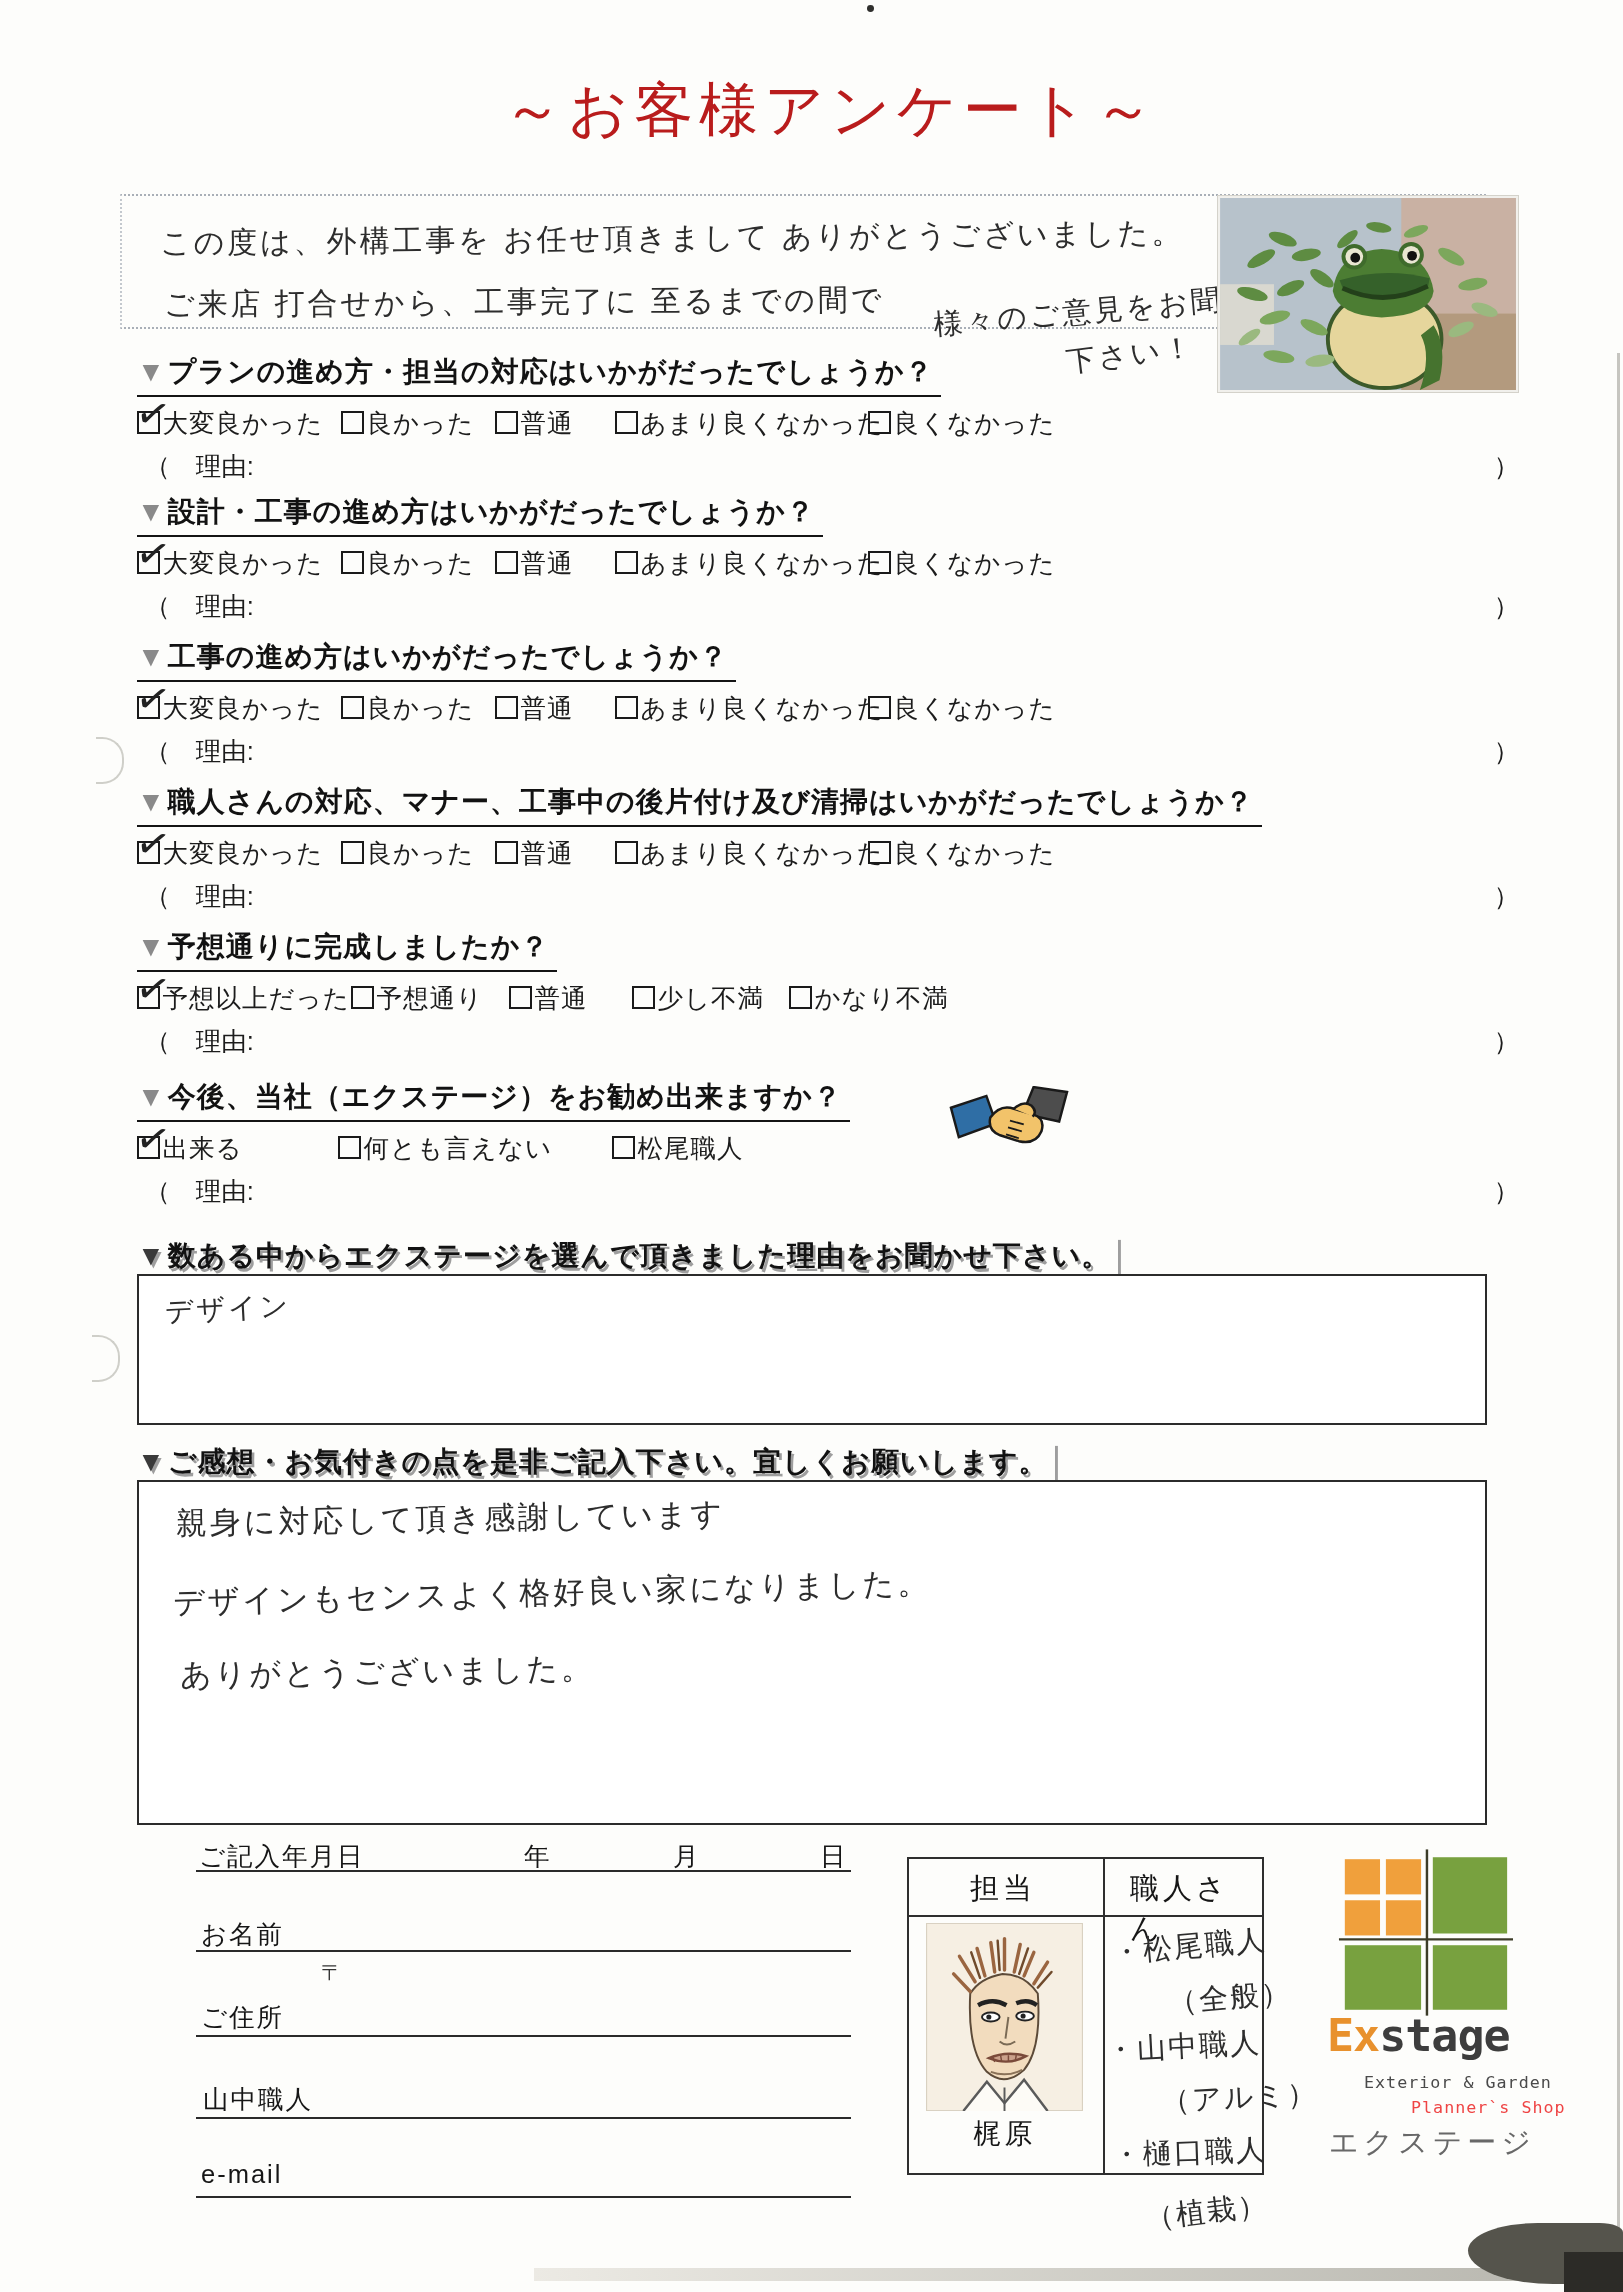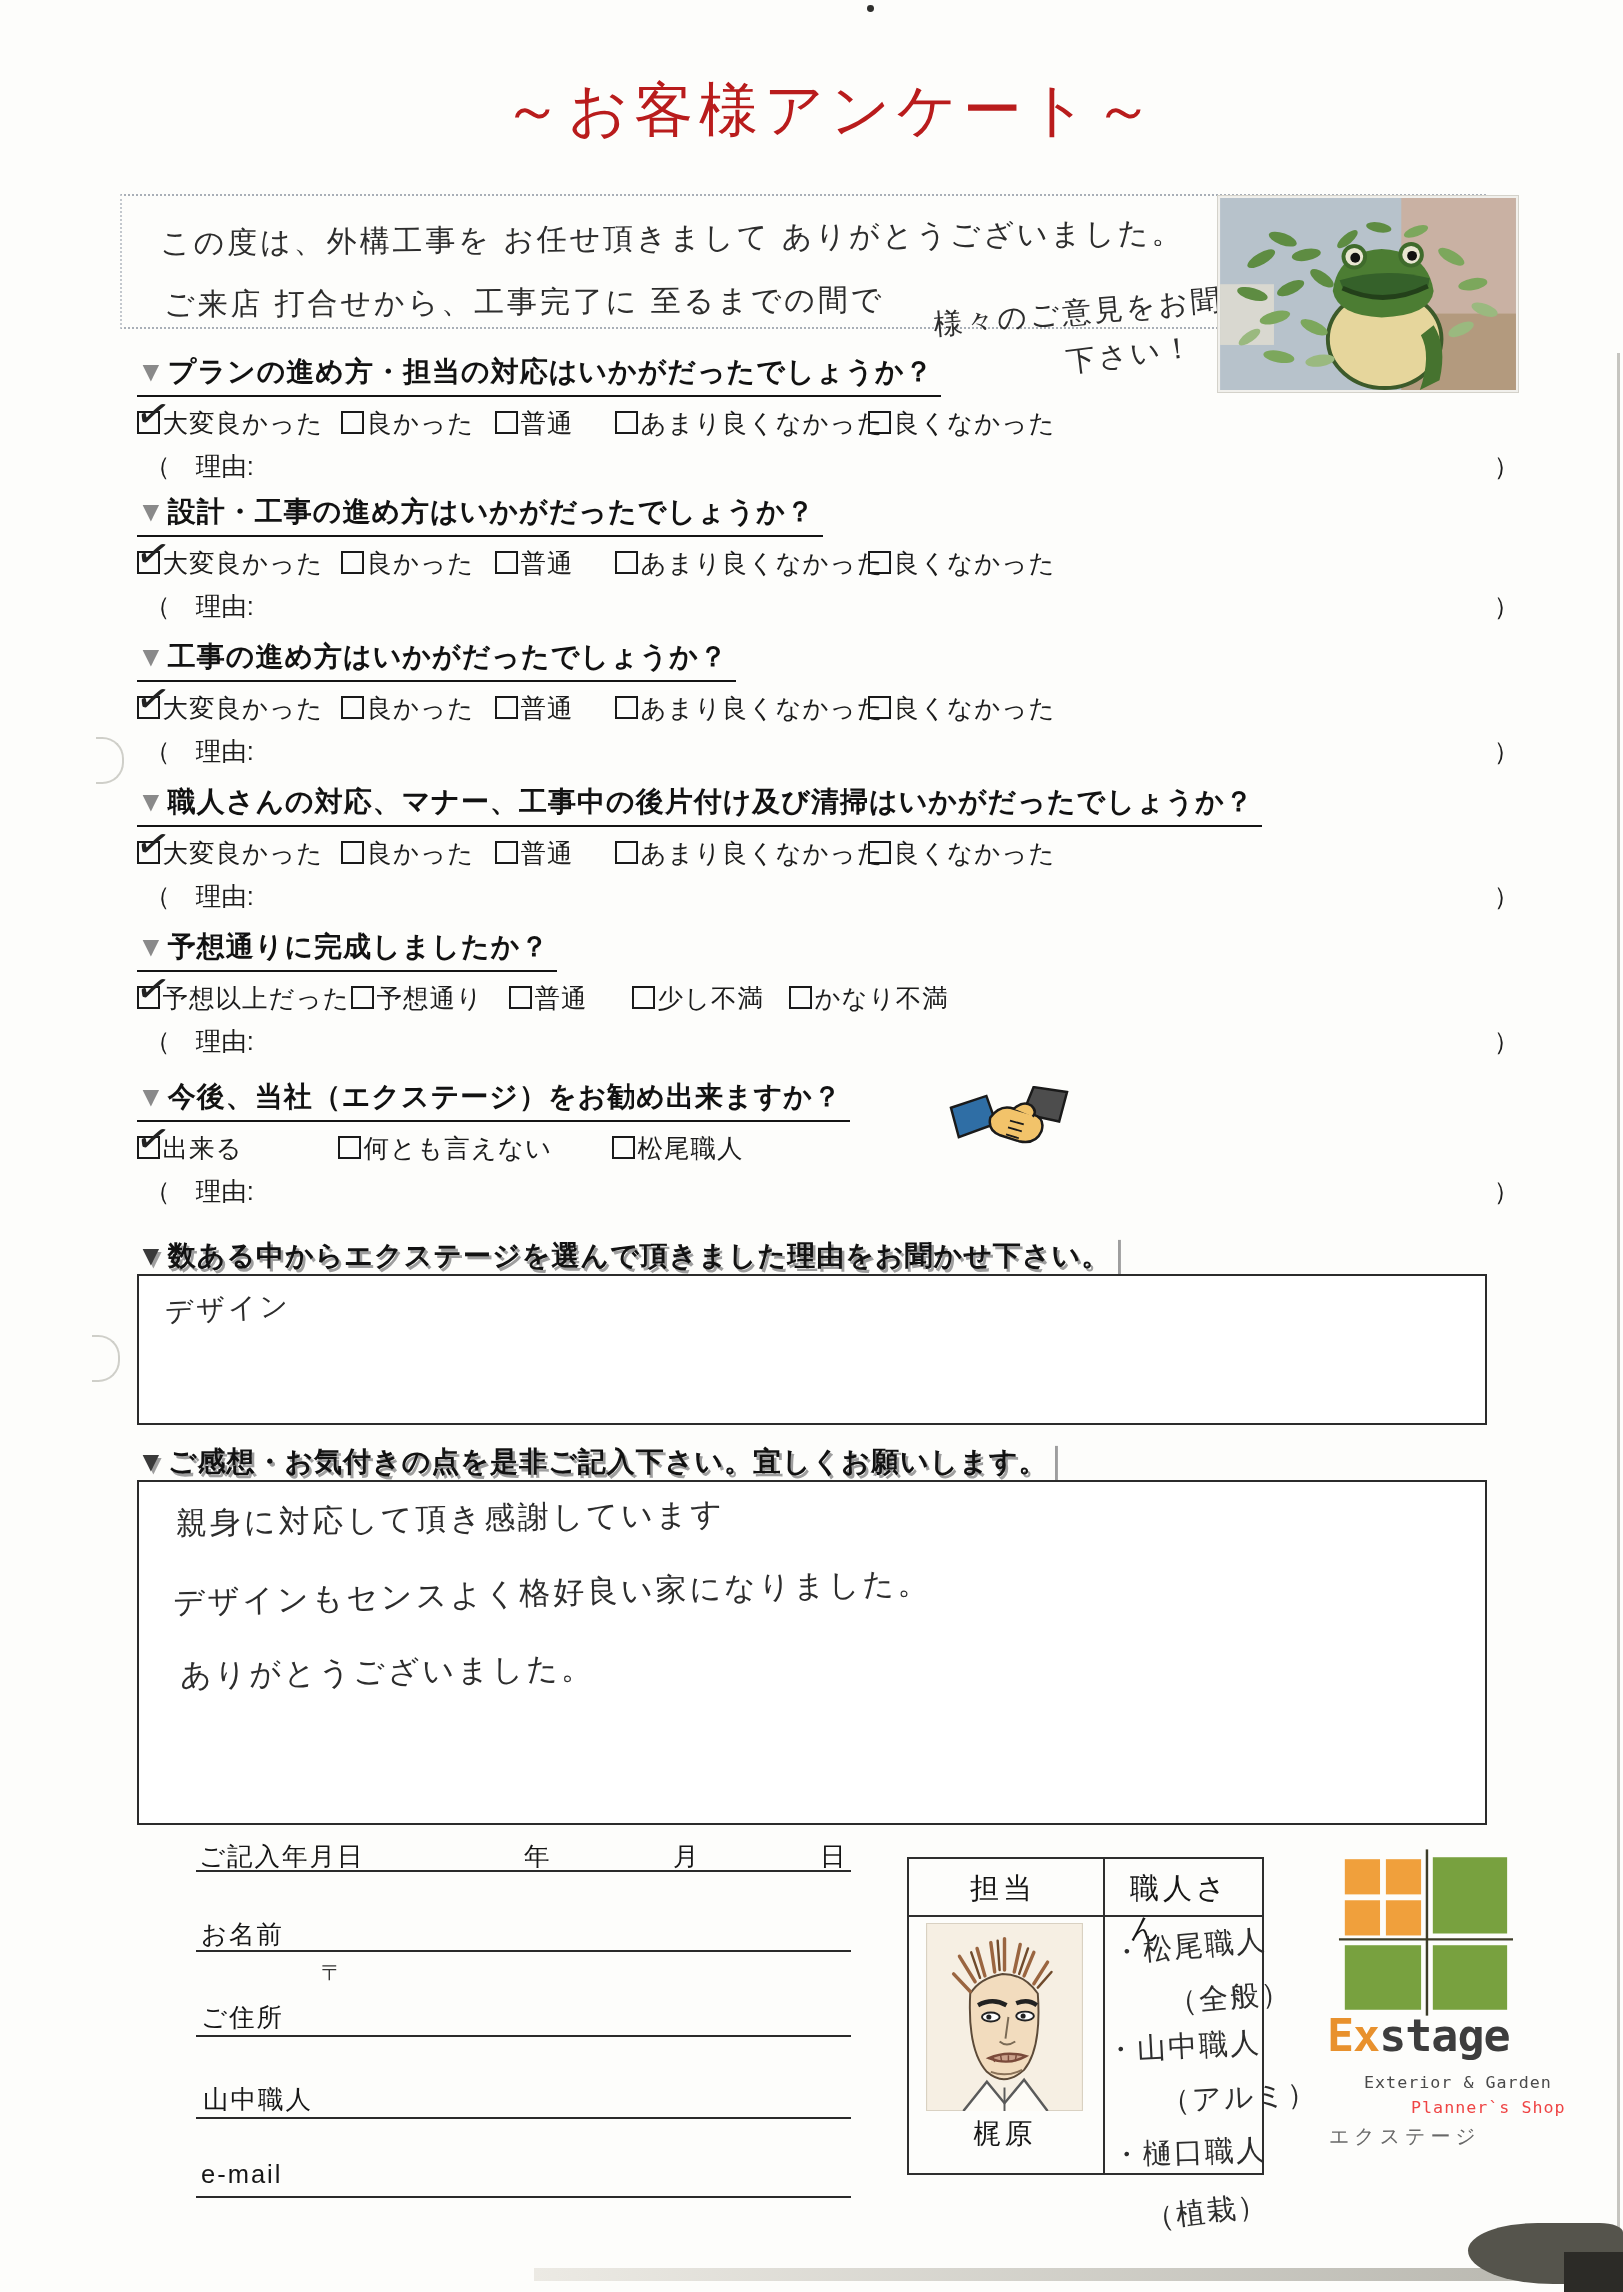--- a/index.html
+++ b/index.html
@@ -62,21 +62,21 @@
   .portrait{left:926px;top:1923px;width:157px;height:188px;}
   .pcaption{left:926px;top:2115px;width:157px;text-align:center;font-size:28px;letter-spacing:2.9px;color:#161616;}
   .craft{font-size:29px;letter-spacing:2px;}
 
   
   .logo-grid{left:1337px;top:1849px;width:176px;height:169px;}
   .brand{left:1327px;top:2009px;font-size:45px;font-weight:bold;font-family:"DejaVu Sans Mono",monospace;letter-spacing:-1px;color:#3d3d3d;}
   .brand .ex{color:#E8912D;}
   .tag1{left:1364px;top:2072px;font-size:16.7px;font-family:"DejaVu Sans Mono",monospace;color:#4a4a4a;letter-spacing:1px;}
   .tag2{left:1411px;top:2097px;font-size:16.7px;font-family:"DejaVu Sans Mono",monospace;color:#ef4444;letter-spacing:1px;}
-  .kana{left:1329px;top:2123px;font-size:20px;letter-spacing:4.9px;color:#686868;}
+  .kana{left:1329px;top:2123px;font-size:29px;letter-spacing:4.9px;color:#686868;}
 
   
   .arc{width:25.5px;height:43px;border:2px solid #cfcfc9;border-left:none;border-radius:0 21.6px 21.6px 0;background:transparent;}
   .edge-r{left:1617px;top:353px;width:2.9px;height:1940px;background:#a9a8a0;opacity:.65;}
   .spot{border-radius:50%;background:#2f2f2d;}
   .bstrip{left:534px;top:2268px;width:1089px;height:12.7px;background:linear-gradient(90deg,#eceae4,#b5b4ac);}
   .blotch{left:1468px;top:2223px;width:155px;height:61px;background:#55544c;border-radius:45% 15% 10% 55%;}
   .blotch2{left:1564px;top:2252px;width:59px;height:40px;background:#2c2b27;}
 </style>
 </head>

